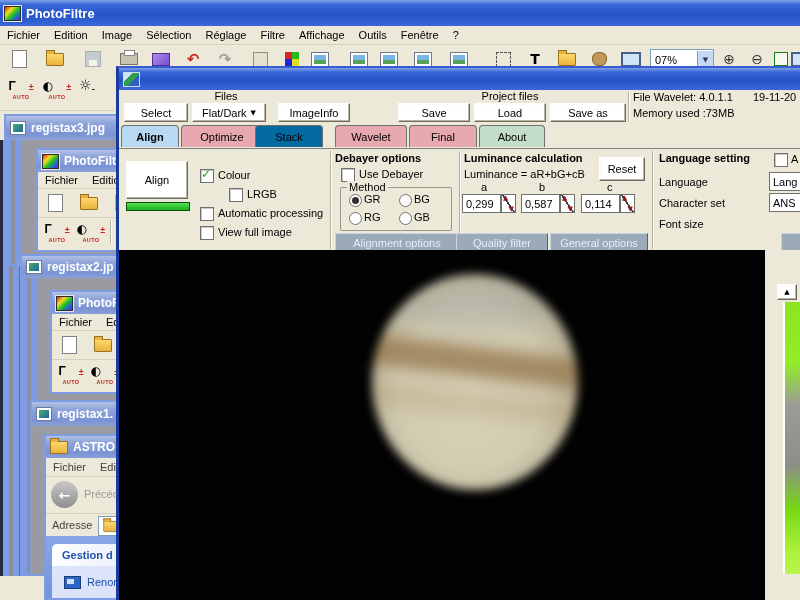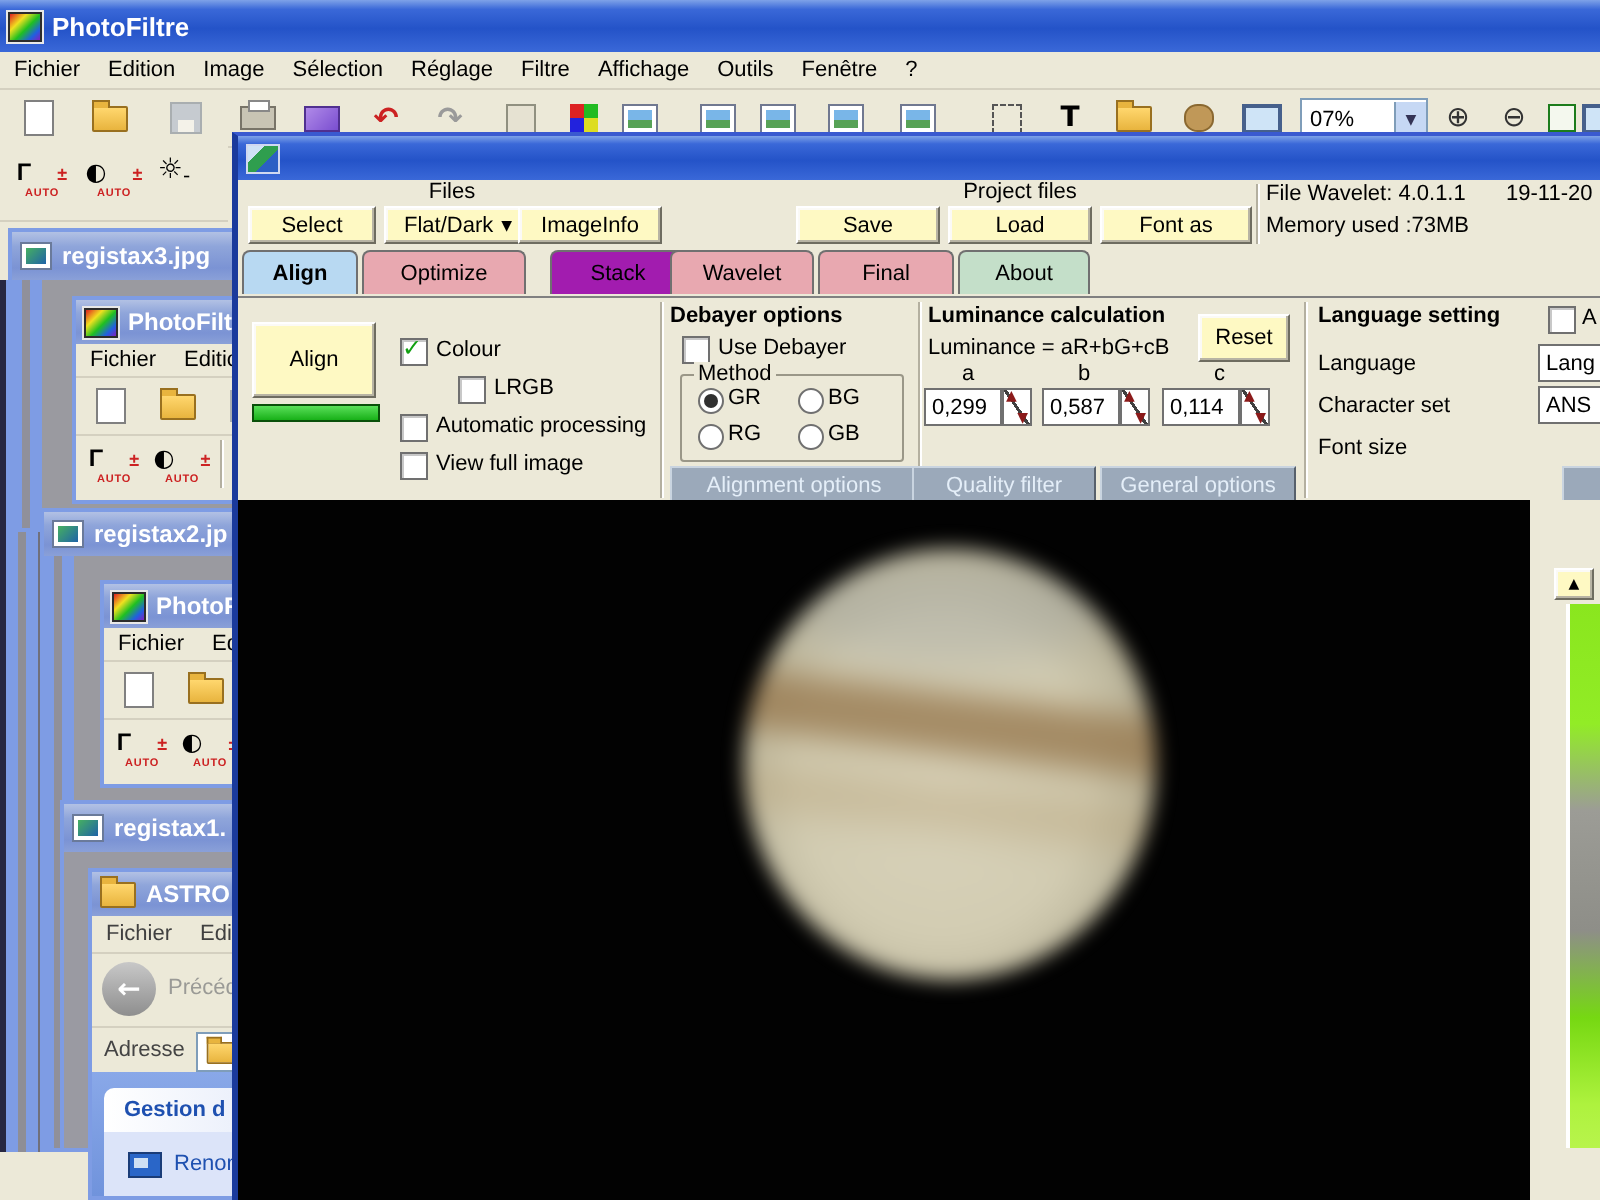--- a/index.html
+++ b/index.html
@@ -11,21 +11,21 @@
   .tb{display:flex;align-items:center;gap:5px;padding:0 4px;color:#fff;font-weight:bold;
       font-size:12px;white-space:nowrap;overflow:hidden;
       background:linear-gradient(180deg,#7ea2e8 0%,#3a68d8 18%,#2453c8 55%,#3a68d8 100%)}
   .tb.inactive{background:linear-gradient(180deg,#b2c1e4 0%,#8fa5da 30%,#7b93d4 75%,#8aa0d8 100%)}
   
   .menurow{display:flex;align-items:center;background:#ece9d8;border-bottom:1px solid #d4d0c0}
   .menuitem{padding:2px 7px;white-space:nowrap}
   .toolrow{position:relative;background:#ece9d8;border-bottom:1px solid #d4d0c0}
   
   .btn{box-sizing:border-box;display:flex;align-items:center;justify-content:center;
-       background:#fef9c3;border:1px solid;border-color:#fff #6e6c60 #6e6c60 #fff;
+       background:#ffffff;border:1px solid;border-color:#fff #6e6c60 #6e6c60 #fff;
        box-shadow:inset -1px -1px 0 #b8b4a4,inset 1px 1px 0 #fbfaf6;font-size:11px;white-space:nowrap}
   .btn.dis{color:#8f8d80}
   
   .tab{position:absolute;top:1px;height:21px;border:1px solid #707070;border-bottom:none;
        border-radius:4px 4px 0 0;display:flex;align-items:center;justify-content:center;white-space:nowrap}
   
   .optbtn{position:absolute;height:17px;display:flex;align-items:center;justify-content:center;
        background:#9ba9ba;color:#e4eef8;border:1px solid;border-color:#c9d4e0 #57606c #57606c #c9d4e0;white-space:nowrap}
   .optbtn.green{background:#b9d3ba;color:#163016;border-color:#e2f0e2 #6d866d #6d866d #e2f0e2}
   
@@ -343,43 +343,43 @@
 
   <div style="position:relative;height:34px;background:#ece9d8">
     <span class="lbl" style="left:70px;top:0;width:74px;text-align:center">Files</span>
     <span class="btn abs" style="left:5px;top:13px;width:64px;height:19px">
         <span>Select</span>
       </span>
     <span class="btn abs" style="left:73px;top:13px;width:74px;height:19px;gap:4px">
       <span>Flat/Dark</span>
       <span class="glyph" style="font-size:7px">▼</span>
     </span>
-    <span class="btn abs" style="left:140px;top:13px;width:72px;height:19px">
+    <span class="btn abs" style="left:159px;top:13px;width:72px;height:19px">
         <span>ImageInfo</span>
       </span>
     <span class="lbl" style="left:350px;top:0;width:82px;text-align:center">Project files</span>
     <span class="btn abs" style="left:279px;top:13px;width:72px;height:19px">
         <span>Save</span>
       </span>
     <span class="btn abs" style="left:355px;top:13px;width:72px;height:19px">
         <span>Load</span>
       </span>
     <span class="btn abs" style="left:431px;top:13px;width:76px;height:19px">
-        <span>Font as</span>
+        <span>Save as</span>
       </span>
     <span class="vsep" style="left:509px;top:2px;height:30px"></span>
     <span class="lbl" style="left:514px;top:1px;font-size:11px">File Wavelet: 4.0.1.1</span>
     <span class="lbl" style="left:634px;top:1px;font-size:11px">19-11-20</span>
     <span class="lbl" style="left:514px;top:17px;font-size:11px">Memory used :73MB</span>
   </div>
 
   <div style="position:relative;height:24px;background:#ece9d8;border-bottom:1px solid #808080">
     <span class="tab" style="left:2px;width:56px;background:#b8d9f2;font-weight:bold">Align</span>
     <span class="tab" style="left:62px;width:80px;background:#e8a8b0">Optimize</span>
-    <span class="tab" style="left:156px;width:66px;background:#a21caf">Stack</span>
+    <span class="tab" style="left:136px;width:66px;background:#0369a1">Stack</span>
     <span class="tab" style="left:216px;width:70px;background:#e8a8b0">Wavelet</span>
     <span class="tab" style="left:290px;width:66px;background:#e8a8b0">Final</span>
     <span class="tab" style="left:360px;width:64px;background:#c4dfc9">About</span>
   </div>
 
   <div style="position:relative;height:102px;background:#ece9d8">
     <span class="btn abs" style="left:7px;top:12px;width:62px;height:38px">
         <span>Align</span>
       </span>
     <span class="abs" style="left:7px;top:53px;width:62px;height:7px;border:1px solid #0a500a;background:linear-gradient(180deg,#5ae05a,#18b018)"></span>

